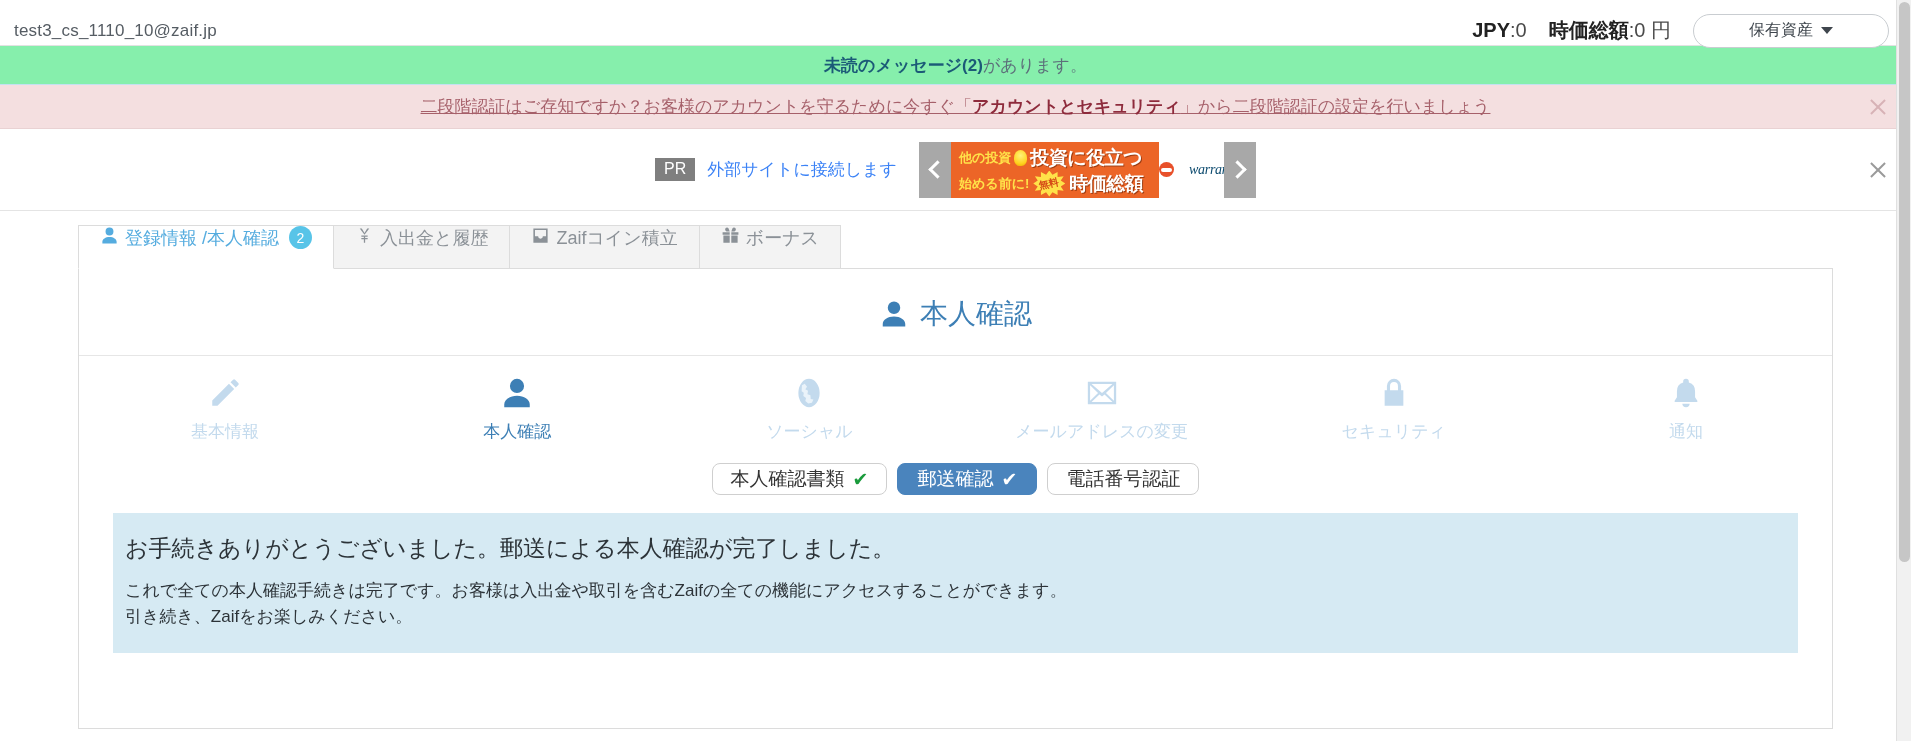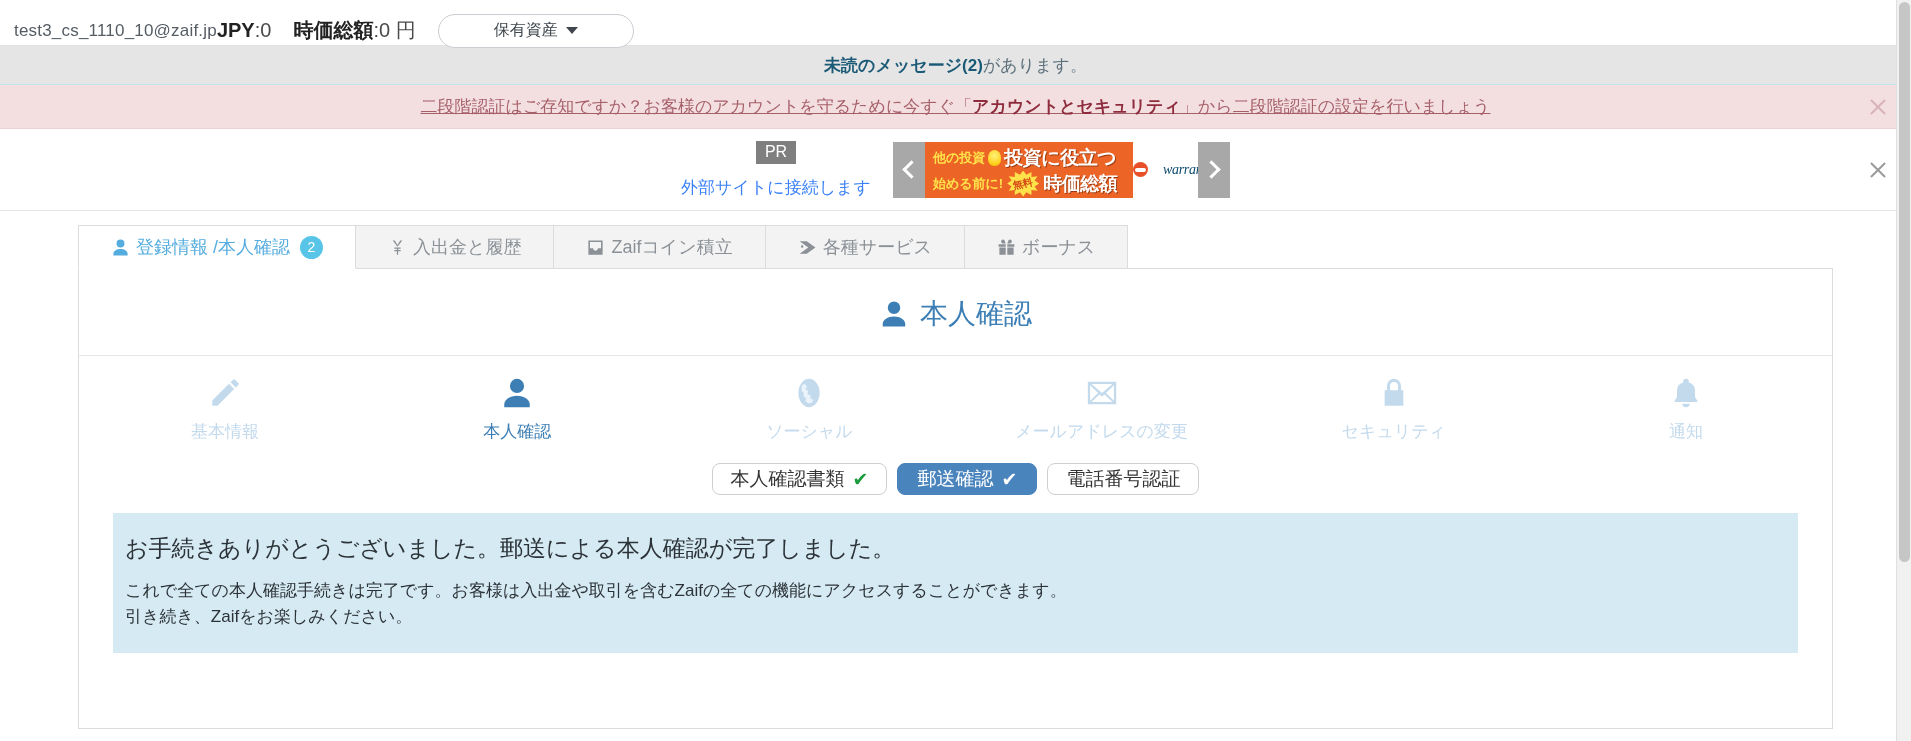--- a/index.html
+++ b/index.html
@@ -18,20 +18,21 @@
     height: 741px;
     overflow: hidden;
     background: #fff;
   }
 
   
   .topbar {
     height: 46px;
     display: flex;
     align-items: center;
+    justify-content: space-between;
     padding: 16px 22px 0 14px;
     background: #ffffff;
     border-bottom: 1px solid #e2e2e2;
   }
   .topbar-left {
     font-size: 17px;
     color: #555c63;
     letter-spacing: .2px;
   }
   .topbar-right {
@@ -63,21 +64,21 @@
   .caret-down {
     width: 0; height: 0;
     border-left: 6px solid transparent;
     border-right: 6px solid transparent;
     border-top: 7px solid #3f464d;
   }
 
   
   .notice-blue {
     height: 39px;
-    background: #e5e5e5;
+    background: #86efac;
     border-bottom: 1px solid #c3e2f0;
     display: flex;
     align-items: center;
     justify-content: center;
     font-size: 17px;
     color: #5c6f7a;
   }
   .notice-blue b { color: #1b5a77; font-weight: bold; }
 
   
@@ -122,21 +123,20 @@
     display: flex;
     align-items: center;
     justify-content: center;
     gap: 0;
   }
   .pr-text {
     display: flex;
     align-items: center;
     gap: 12px;
     margin-right: 22px;
-    flex-direction: column;
   }
   .pr-badge {
     background: #7f7f7f;
     color: #fff;
     font-size: 16px;
     padding: 3px 9px 4px;
     line-height: 1;
   }
   .pr-label { font-size: 17px; color: #3b82f6; }
   .carousel-arrow {
@@ -273,23 +273,22 @@
     background: #fff;
   }
   .tabs {
     display: flex;
     align-items: flex-end;
     border-bottom: 1px solid #dcdcdc;
     height: 44px;
   }
   .tab {
     display: flex;
-    align-items: center;
     gap: 6px;
-    padding: 0 32px;
+    padding: 0 21px;
     height: 43px;
     font-size: 18px;
     color: #8b9197;
     cursor: pointer;
     border: 1px solid transparent;
     border-bottom: none;
     background: #f3f3f3;
     border-color: #dcdcdc;
     margin-right: -1px;
   }
@@ -513,28 +512,20 @@
 
       <div class="tab">
         <span class="tab-ico">
           <svg viewBox="0 0 24 24" width="19" height="19">
               <path fill="#8b9197" d="M3 3h18v18H3V3zm2 2v8h4a3 3 0 0 0 6 0h4V5H5z"></path>
             </svg>
         </span>
         <span>Zaifコイン積立</span>
       </div>
 
-      <div class="tab">
-        <span class="tab-ico">
-          <svg viewBox="0 0 24 24" width="19" height="19">
-              <path fill="#8b9197" d="M2 4h9l11 8-11 8H2l11-8L2 4zm3.2 5.2a1.5 1.5 0 1 0 0 3 1.5 1.5 0 0 0 0-3z"></path>
-            </svg>
-        </span>
-        <span>各種サービス</span>
-      </div>
 
       <div class="tab">
         <span class="tab-ico">
           <svg viewBox="0 0 24 24" width="19" height="19">
               <path fill="#8b9197" d="M2 8h9v3H2V8zm11 0h9v3h-9V8zM3 12h8v9H3v-9zm10 0h8v9h-8v-9zM7.5 2A2.5 2.5 0 0 0 7 6.9h4L9.6 3.2A2.5 2.5 0 0 0 7.5 2zm9 0a2.5 2.5 0 0 0-2.1 1.2L13 6.9h4A2.5 2.5 0 0 0 16.5 2z"></path>
             </svg>
         </span>
         <span>ボーナス</span>
       </div>
 

